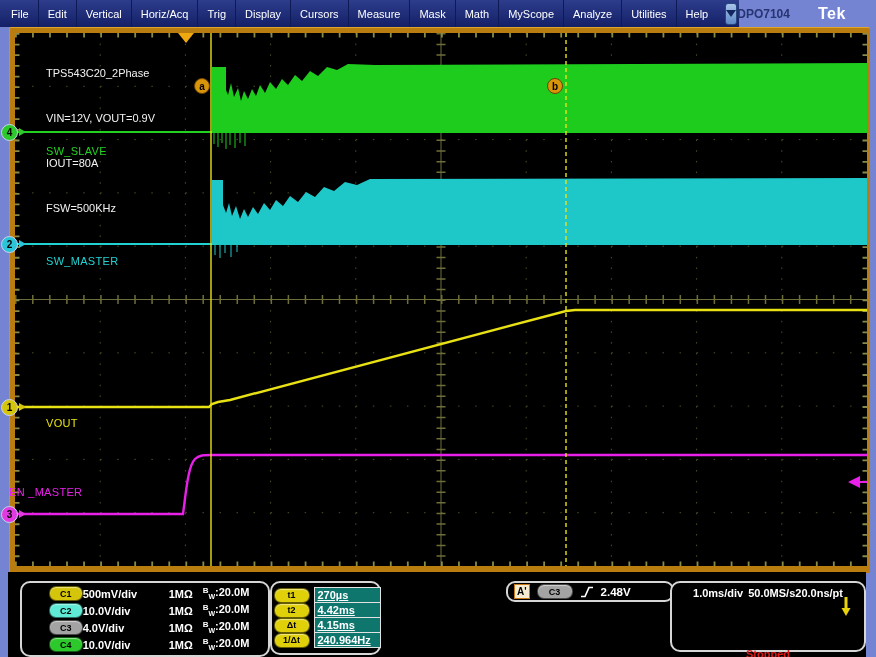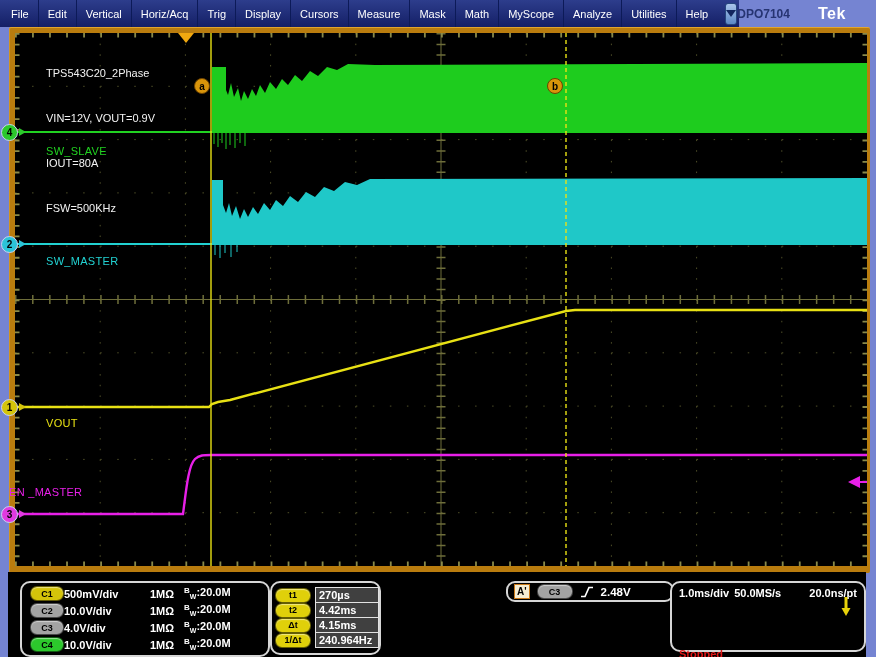--- a/index.html
+++ b/index.html
@@ -26,35 +26,35 @@
   .chlabel{position:absolute;font-size:11px;letter-spacing:.3px;}
   .chmk{position:absolute;left:0;height:16px;display:flex;align-items:center;}
   .chmk-c{width:15px;height:15px;border-radius:50%;border:1px solid #c9d2f2;color:#000;
     font-size:10px;font-weight:bold;display:flex;align-items:center;justify-content:center;}
   .chmk-a{width:0;height:0;border-top:4px solid transparent;border-bottom:4px solid transparent;border-left:7px solid #000;margin-left:1px;}
   .curlab{position:absolute;width:14px;height:14px;border-radius:50%;background:#d8940a;border:1px solid #6e4300;
     color:#000;font-size:10px;font-weight:bold;display:flex;align-items:center;justify-content:center;}
   
   .bottom{position:absolute;top:572px;left:0;width:876px;height:85px;}
   .panel{position:absolute;left:8px;top:0;width:858px;height:85px;background:#000;}
-  .rbox{position:absolute;border:2px solid #d6d6d6;border-radius:10px;background:#000;color:#fff;}
+  .rbox{position:absolute;border:2px solid #d6d6d6;border-radius:10px;background:#000;color:#fff;align-items:center;}
   .chbox{left:20px;top:9px;width:246px;height:70px;display:flex;flex-direction:column;justify-content:space-evenly;padding:1px 0;}
   .chrow{display:flex;align-items:center;font-size:11px;font-weight:bold;}
   .pill{min-width:32px;height:13px;border-radius:7px;color:#000;font-size:9px;font-weight:bold;
     display:flex;align-items:center;justify-content:center;border:1px solid rgba(0,0,0,.55);
     box-shadow:inset 0 1px 1px rgba(255,255,255,.5);margin-left:8px;}
-  .p-c1{background:#d4c40a;} .p-c2{background:#a3a3a3;} .p-c3{background:#a3a3a3;} .p-c4{background:#2cc82c;}
+  .p-c1{background:#d4c40a;} .p-c2{background:#5eead4;} .p-c3{background:#a3a3a3;} .p-c4{background:#2cc82c;}
   .p-t{background:#e0d00a;min-width:34px;margin-left:3px;}
   .ch-scale{width:86px;margin-left:0;}
   .ch-imp{width:34px;}
   .bwb{font-size:8px;vertical-align:top;} .bww{font-size:7px;vertical-align:sub;}
   .curbox{left:270px;top:9px;width:107px;height:70px;display:flex;flex-direction:column;justify-content:center;}
   .crow{display:flex;align-items:center;margin-top:-1px;}
-  .vcell{width:62px;height:14px;border:1px solid #e2e2e2;background:#404040;color:#fff;font-size:11px;font-weight:bold;
-    display:flex;align-items:center;padding-left:3px;margin-left:4px;}
+  .vcell{width:62px;height:14px;border:1px solid #e2e2e2;background:#0f766e;color:#fff;font-size:11px;font-weight:bold;
+    display:flex;align-items:center;padding-left:3px;margin-left:4px;text-decoration:underline;}
   .trigbox{left:506px;top:9px;width:158px;height:17px;border-radius:9px;display:flex;align-items:center;gap:7px;padding-left:6px;}
   .abadge{background:#f5ecd2;border:1px solid #c87818;color:#000;font-weight:bold;font-size:10px;height:13px;padding:0 2px;display:flex;align-items:center;}
   .tlevel{font-size:11.5px;font-weight:bold;}
   .acqbox{left:670px;top:9px;width:196px;height:71px;display:flex;flex-direction:column;justify-content:space-between;
     padding:4px 7px;font-size:11px;font-weight:bold;box-sizing:border-box;}
   .arow{display:flex;justify-content:space-between;align-items:center;line-height:13px;}
   .stopped{color:#e01818;margin-top:48px;}
   .clock{color:#e89010;}
   .dnarrow{position:absolute;right:12px;top:14px;}
 </style>

